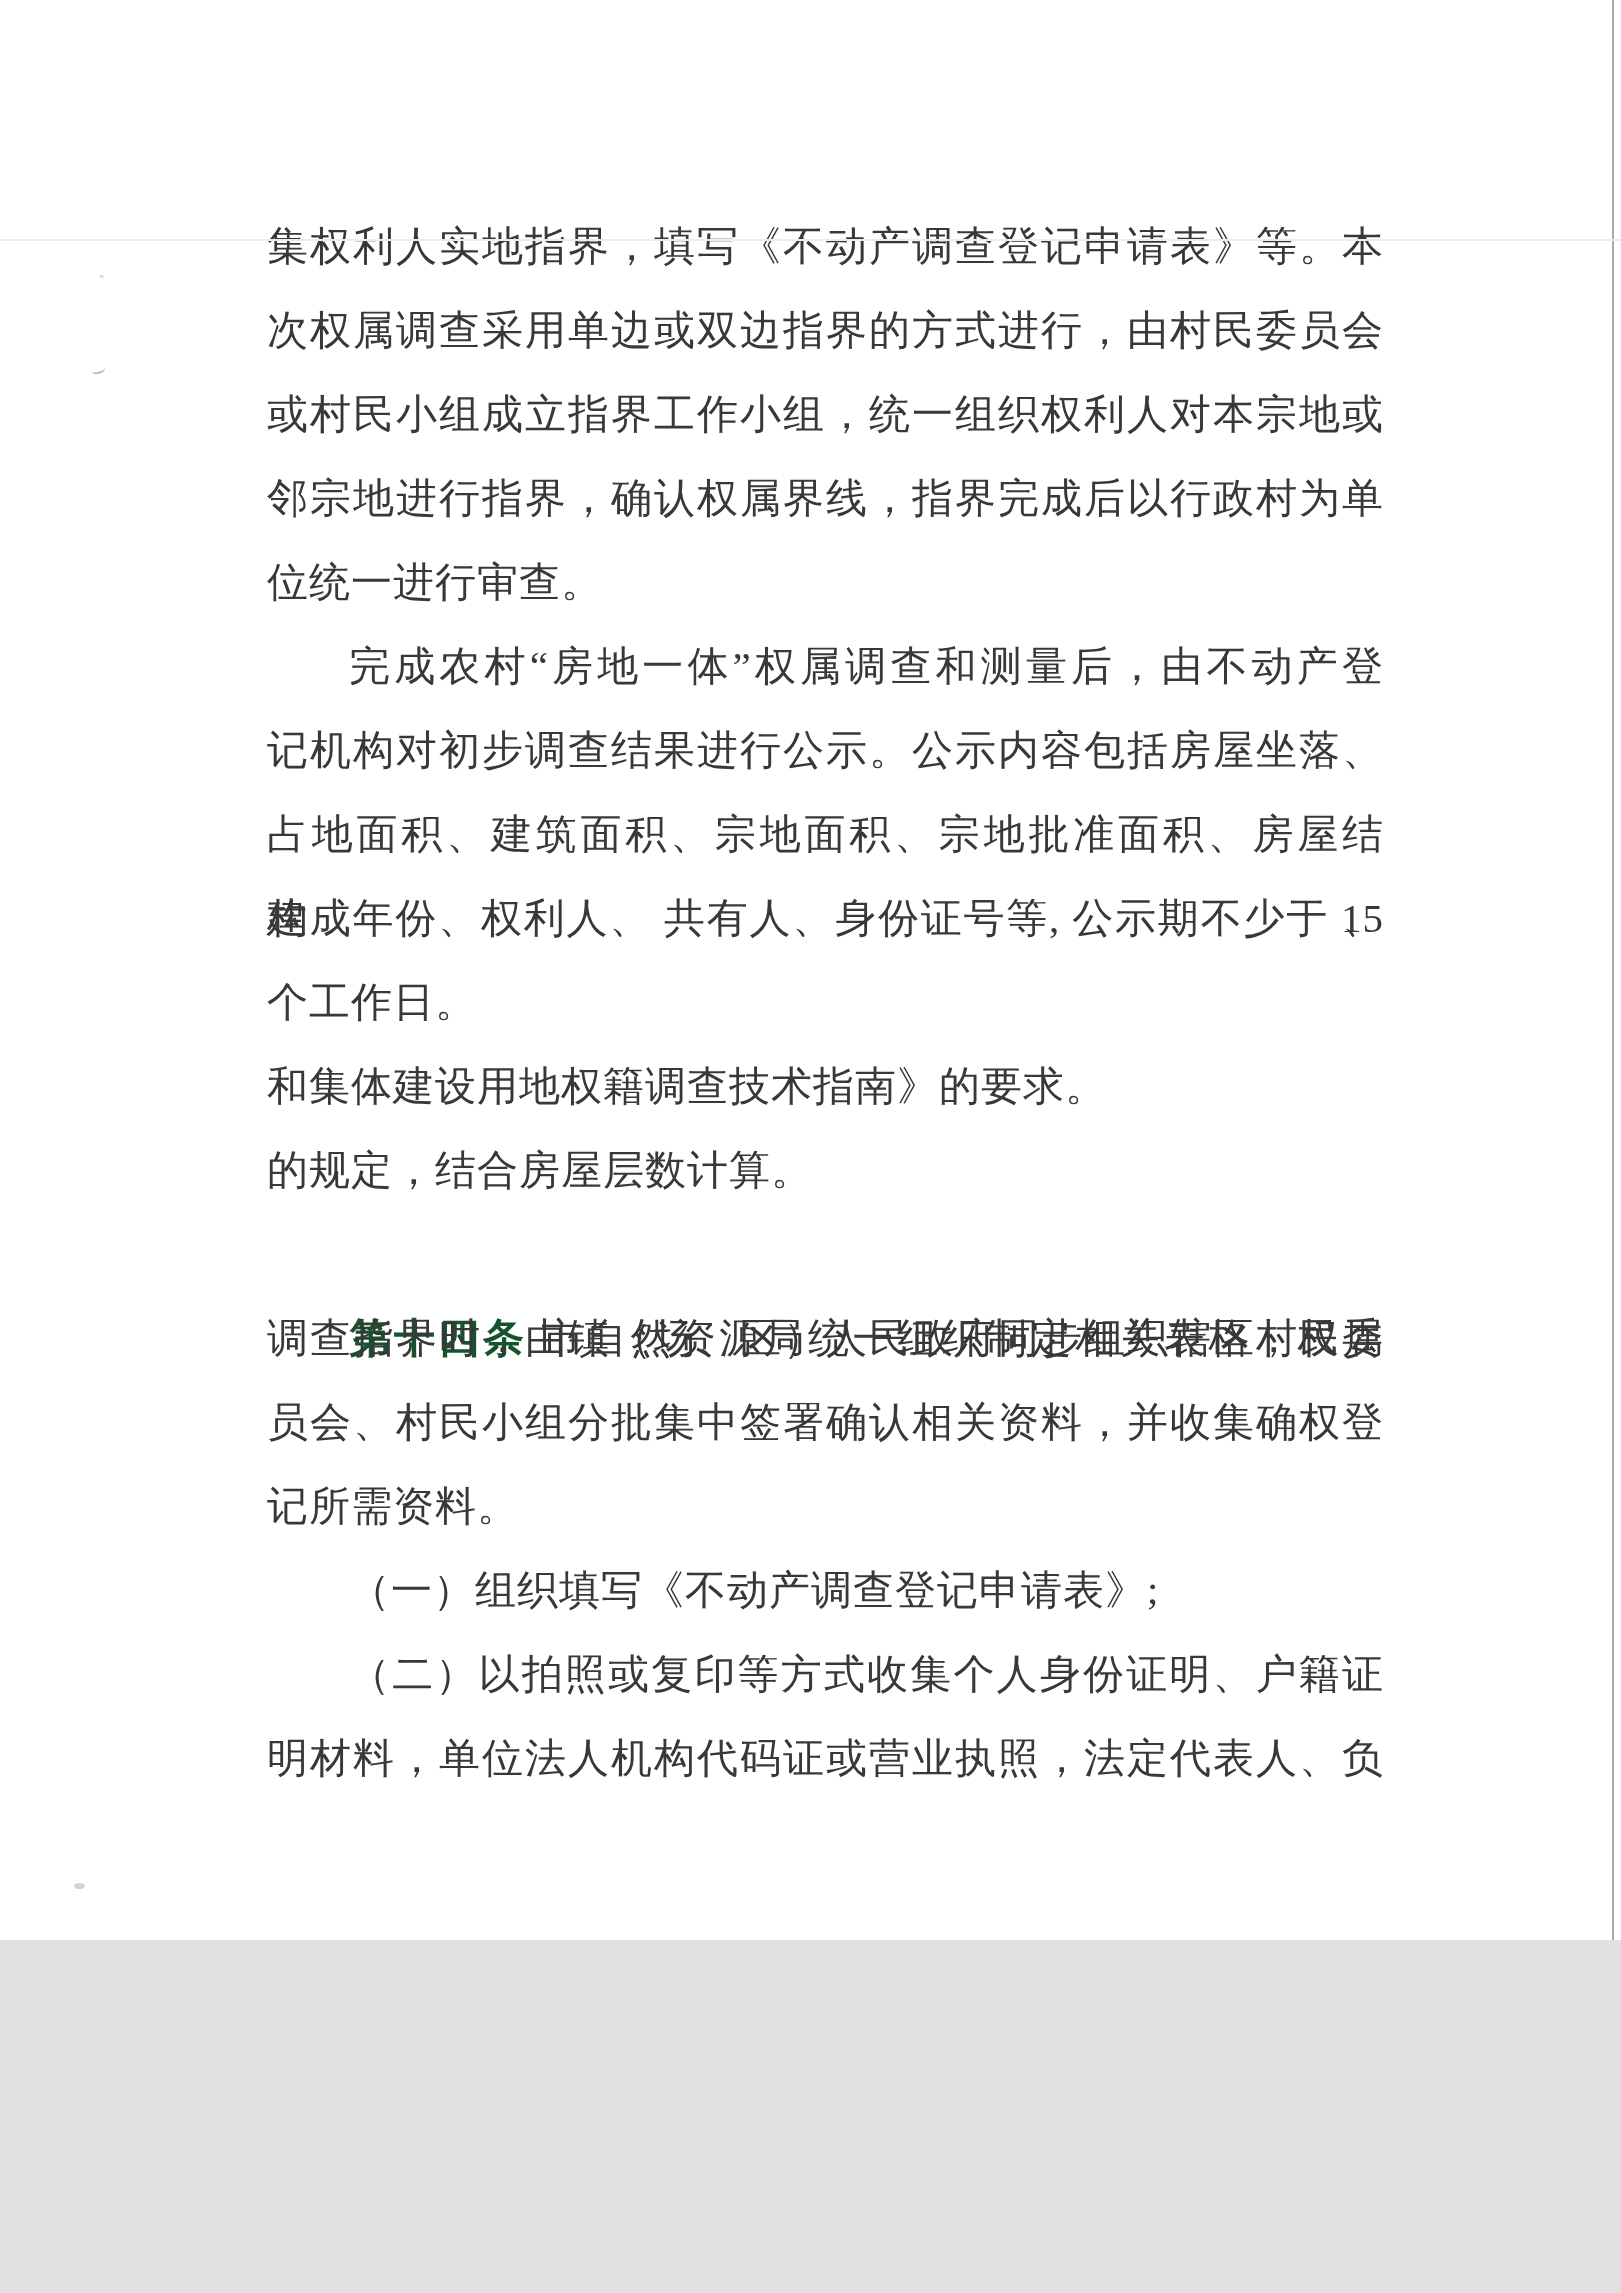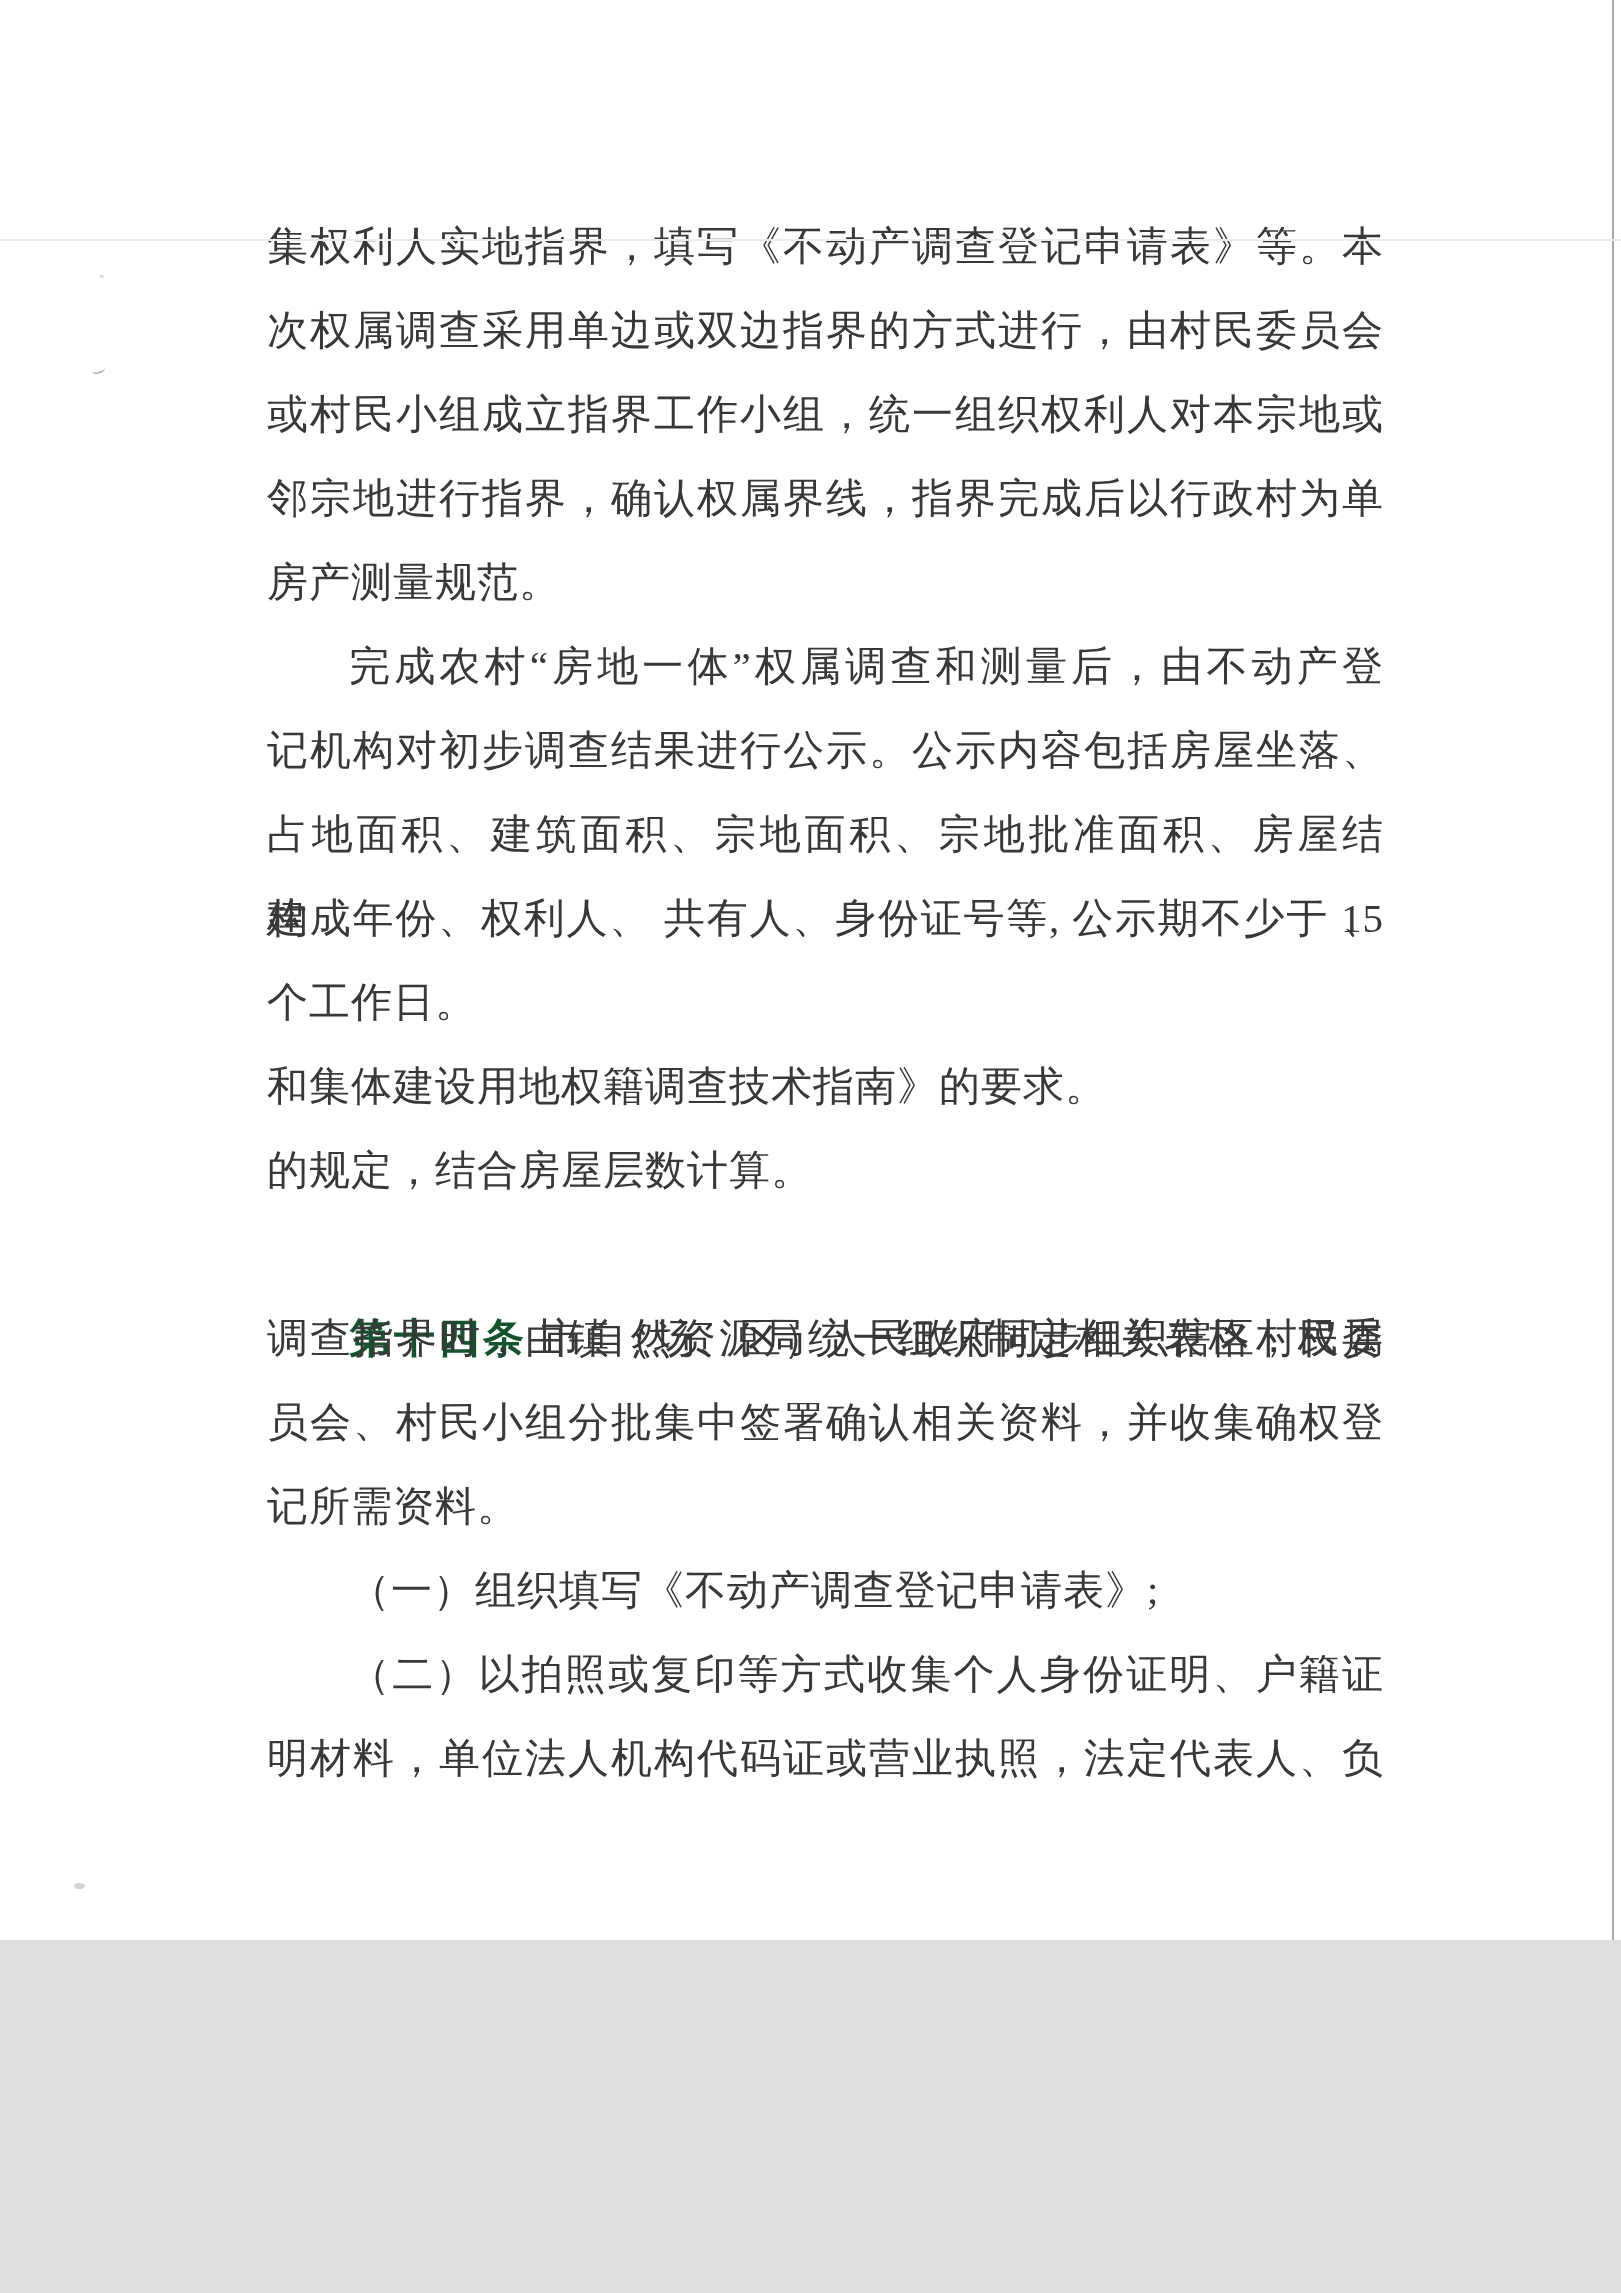--- a/index.html
+++ b/index.html
@@ -101,21 +101,21 @@
 </head>
 <body>
 
 <div class="page">
 
   <div class="textblock">
     <div class="line fill">集权利人实地指界，填写《不动产调查登记申请表》等。本</div>
     <div class="line fill">次权属调查采用单边或双边指界的方式进行，由村民委员会</div>
     <div class="line fill">或村民小组成立指界工作小组，统一组织权利人对本宗地或</div>
     <div class="line fill">邻宗地进行指界，确认权属界线，指界完成后以行政村为单</div>
-    <div class="line end">房产测量规范。</div>
+    <div class="line end">位统一进行审查。</div>
     <div class="line fill indent">完成农村“房地一体”权属调查和测量后，由不动产登</div>
     <div class="line fill">记机构对初步调查结果进行公示。公示内容包括房屋坐落、</div>
     <div class="line fill">占地面积、建筑面积、宗地面积、宗地批准面积、房屋结构、</div>
     <div class="line fill">建成年份、权利人、 共有人、身份证号等, 公示期不少于 15</div>
     <div class="line end">个工作日。</div>
     <div class="line end">和集体建设用地权籍调查技术指南》的要求。</div>
     <div class="line end">的规定，结合房屋层数计算。</div>
     <div class="line fill indent">
       <span class="article-num">第十四条</span><span> 市自然资源局统一组织制定相关表格，权属</span>
     </div>

